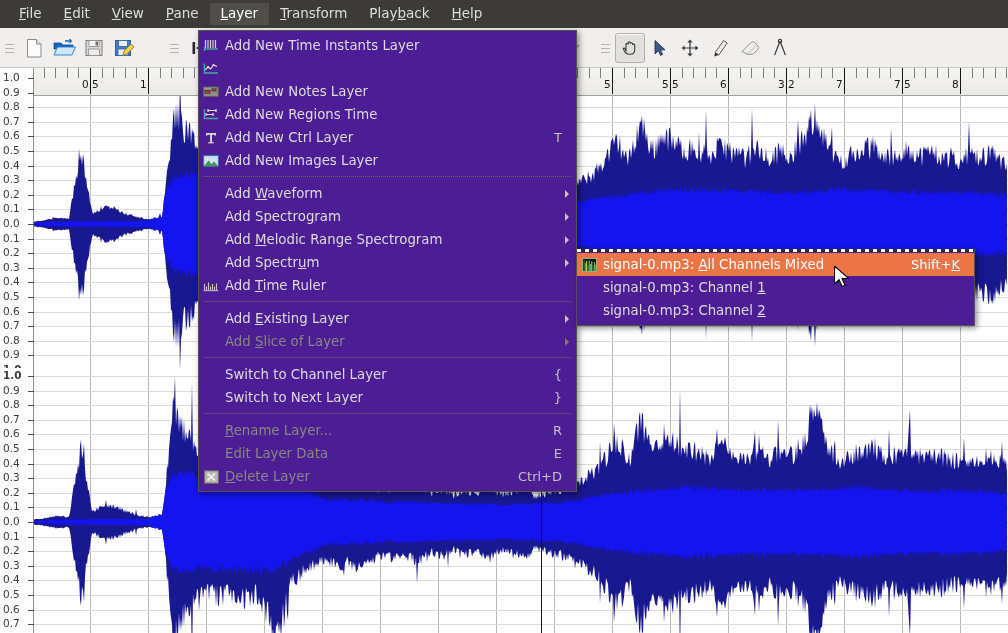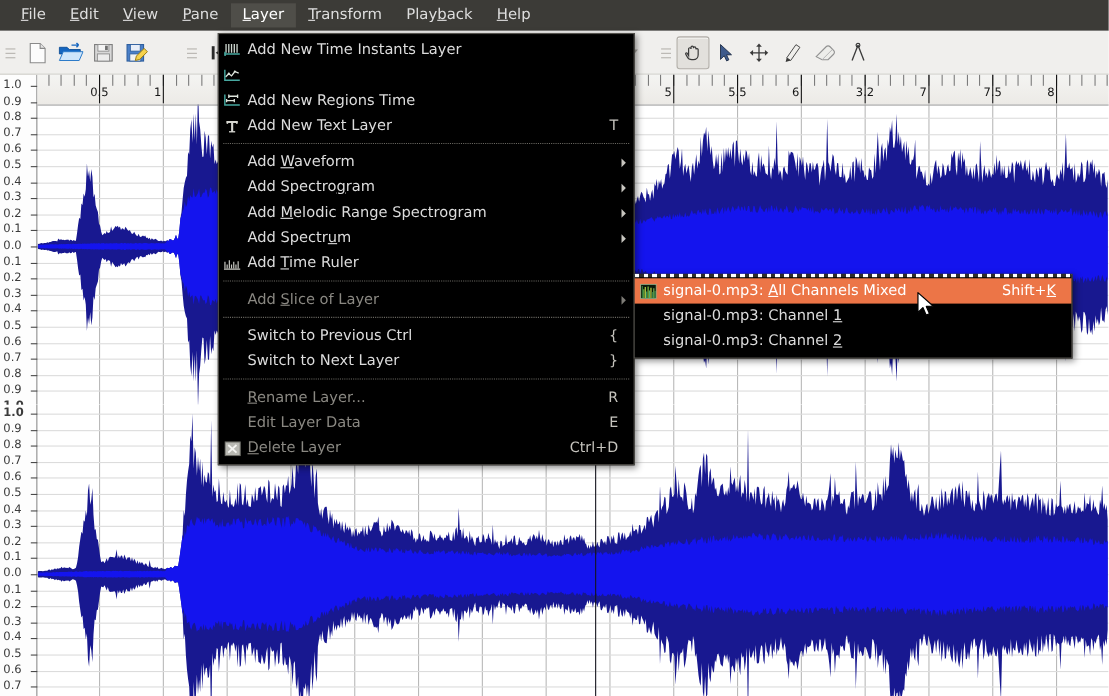--- a/index.html
+++ b/index.html
@@ -146,21 +146,21 @@
     position: absolute; top: 10px;
     font-size: 10.5px; color: #161616;
     font-family: "DejaVu Sans", sans-serif;
     line-height: 12px;
     padding-left: 2px;
   }
 
   
   .menu {
     position: absolute;
-    background: #000000;
+    background: #4c1d95;
     border: 1px solid #55534e;
     z-index: 40;
     box-sizing: border-box;
     padding: 3px 0;
     box-shadow: 2px 2px 6px rgba(0,0,0,0.45);
   }
   #layer-menu { top: 30px; left: 198px; width: 379px; }
   #sub-menu { top: 249px; left: 576px; width: 399px; }
   .mi {
     position: relative;
@@ -738,20 +738,33 @@
               <circle cx="5" cy="5" r="1"></circle>
               <circle cx="10.5" cy="3" r="1"></circle>
             </g>
             <path d="M1.4 1.5 V11 H15" stroke="#47a8a0" stroke-width="1.3" fill="none"></path>
           </svg>
         </span>
       </div>
       <div class="mi">
         <span class="ic">
           <svg width="16" height="14" viewBox="0 0 16 14">
+            <rect x="0.6" y="2" width="14.8" height="9.5" fill="#8c8c86" stroke="#5c5c58"></rect>
+            <rect x="2" y="5.5" width="5" height="2.6" fill="#cf3a2a" stroke="#2a2a26" stroke-width="0.7"></rect>
+            <rect x="9" y="3.6" width="4" height="2.3" fill="#cf3a2a" stroke="#2a2a26" stroke-width="0.7"></rect>
+            <g stroke="#d9d9d4" stroke-width="0.6">
+              <path d="M2 2.6 V3.6 M4 2.6 V3.6 M6 2.6 V3.6 M8 2.6 V3.6 M10 2.6 V3.6 M12 2.6 V3.6"></path>
+            </g>
+          </svg>
+        </span>
+        <span class="lbl">Add New Notes Layer</span>
+      </div>
+      <div class="mi">
+        <span class="ic">
+          <svg width="16" height="14" viewBox="0 0 16 14">
             <g stroke="#dfe6de" stroke-width="1.2" fill="none">
               <path d="M5 2.5 H13 M5 1 V4 M13 1 V4"></path>
               <path d="M3 6.5 H10 M3 5 V8 M10 5 V8"></path>
             </g>
             <path d="M1.4 1 V10.5 H15" stroke="#47a8a0" stroke-width="1.3" fill="none"></path>
           </svg>
         </span>
         <span class="lbl">Add New Regions Time</span>
       </div>
       <div class="mi">
@@ -761,22 +774,32 @@
               <rect x="3" y="2" width="10" height="1.8"></rect>
               <rect x="7.1" y="2" width="1.9" height="10"></rect>
               <rect x="5.2" y="11.2" width="5.6" height="1.2"></rect>
             </g>
             <g fill="#d6d6d0">
               <rect x="3" y="2" width="1.4" height="2.6"></rect>
               <rect x="11.6" y="2" width="1.4" height="2.6"></rect>
             </g>
           </svg>
         </span>
-        <span class="lbl">Add New Text Layer</span>
+        <span class="lbl">Add New Ctrl Layer</span>
         <span class="sc">T</span>
+      </div>
+      <div class="mi">
+        <span class="ic">
+          <svg width="16" height="14" viewBox="0 0 16 14">
+            <rect x="0.6" y="1.6" width="14.8" height="10.6" fill="#cfe0f5" stroke="#3a6fb0"></rect>
+            <circle cx="4.2" cy="5" r="1.3" fill="#f2f0a0"></circle>
+            <path d="M1 12 L5.6 6.5 L8.6 10 L11 7.6 L15 12 z" fill="#3f9a4e"></path>
+          </svg>
+        </span>
+        <span class="lbl">Add New Images Layer</span>
       </div>
       <div class="msep"></div>
       <div class="mi">
         <span class="lbl">Add <span class="mnemo">W</span>aveform</span>
         <span class="arrow"></span>
       </div>
       <div class="mi">
         <span class="lbl">Add Spectro<span class="mnemo">g</span>ram</span>
         <span class="arrow"></span>
       </div>
@@ -793,27 +816,31 @@
           <svg width="16" height="12" viewBox="0 0 16 12">
             <g stroke="#c8c8c2" stroke-width="1.1">
               <path d="M1.5 10 V4 M3.5 10 V6.5 M5.5 10 V2.5 M7.5 10 V6.5 M9.5 10 V4 M11.5 10 V6.5 M13.5 10 V3.5"></path>
             </g>
             <path d="M0.6 10.7 H15.4" stroke="#c8c8c2" stroke-width="1"></path>
           </svg>
         </span>
         <span class="lbl">Add <span class="mnemo">T</span>ime Ruler</span>
       </div>
       <div class="msep"></div>
+      <div class="mi">
+        <span class="lbl">Add <span class="mnemo">E</span>xisting Layer</span>
+        <span class="arrow"></span>
+      </div>
       <div class="mi disabled">
         <span class="lbl">Add <span class="mnemo">S</span>lice of Layer</span>
         <span class="arrow"></span>
       </div>
       <div class="msep"></div>
       <div class="mi">
-        <span class="lbl">Switch to Previous Ctrl</span>
+        <span class="lbl">Switch to Channel Layer</span>
         <span class="sc">{</span>
       </div>
       <div class="mi">
         <span class="lbl">Switch to Next Layer</span>
         <span class="sc">}</span>
       </div>
       <div class="msep"></div>
       <div class="mi disabled">
         <span class="lbl"><span class="mnemo">R</span>ename Layer...</span>
         <span class="sc">R</span>

